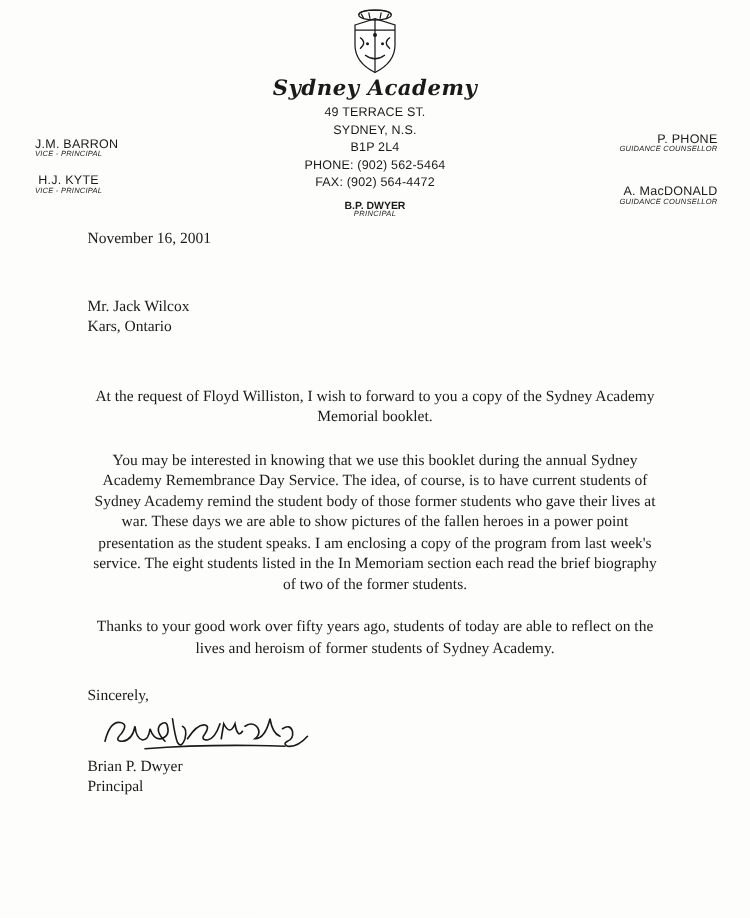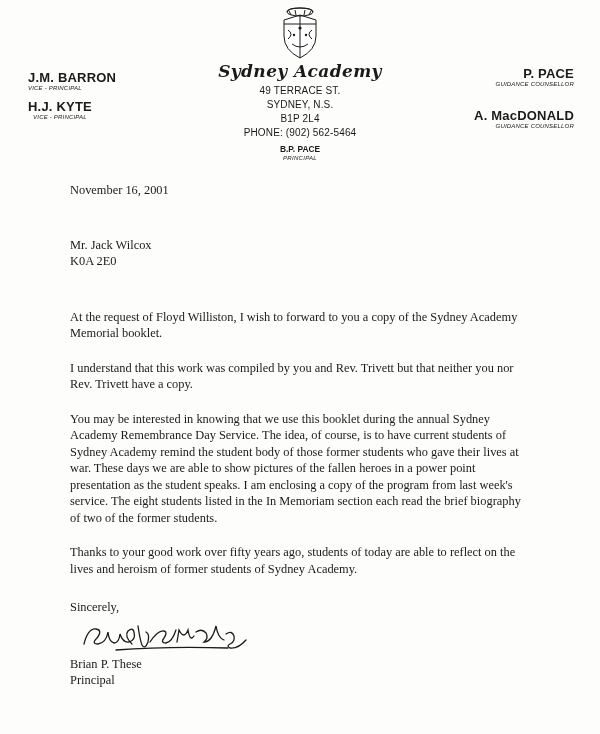--- a/index.html
+++ b/index.html
@@ -70,24 +70,25 @@
     font-size: 6px;
     font-style: italic;
     letter-spacing: 0.3px;
   }
 
   .staff {
     position: absolute;
     font-family: "Liberation Sans", sans-serif;
   }
   .staff .nm {
-    font-size: 13px;
-    font-weight: bold;
+    font-size: 10px;
+    font-weight: normal;
     letter-spacing: 0.2px;
     white-space: nowrap;
+    margin-top: 40px;
   }
   .staff .ttl {
     font-size: 6px;
     font-style: italic;
     letter-spacing: 0.2px;
     white-space: nowrap;
   }
   .staff.left { text-align: left; }
   .staff.right { text-align: right; }
 
@@ -111,21 +112,21 @@
   .addr-block {
     margin-bottom: 39px;
     line-height: 1.34;
   }
   .addr-block div { white-space: nowrap; }
   .salutation {
     margin-bottom: 20px;
   }
   p.para {
     margin: 18px 0 18px 0;
-    text-align: left;
+    text-align: center;
   }
   .closing {
     margin-top: 22px;
     margin-bottom: 4px;
   }
   .sig {
     height: 36px;
     position: relative;
   }
   .sig svg {
@@ -160,71 +161,71 @@
         <circle cx="32" cy="29" r="1.2"></circle>
       </g>
     </svg>
 
     <div class="center-block">
       <div class="school-name">Sydney Academy</div>
       <div class="addr-line">49 TERRACE ST.</div>
       <div class="addr-line">SYDNEY, N.S.</div>
       <div class="addr-line">B1P 2L4</div>
       <div class="addr-line">PHONE: (902) 562-5464</div>
-      <div class="principal-name">B.P. PACE</div>
+      <div class="addr-line">FAX: (902) 564-4472</div>
+      <div class="principal-name">B.P. DWYER</div>
       <div class="principal-title">PRINCIPAL</div>
     </div>
 
     <div class="staff left" id="staff-l0">
       <div class="nm">J.M. BARRON</div>
       <div class="ttl">VICE - PRINCIPAL</div>
     </div>
     <div class="staff left" id="staff-l1">
       <div class="nm">H.J. KYTE</div>
       <div class="ttl">VICE - PRINCIPAL</div>
     </div>
     <div class="staff right" id="staff-r0">
-      <div class="nm">P. PACE</div>
+      <div class="nm">P. PHONE</div>
       <div class="ttl">GUIDANCE COUNSELLOR</div>
     </div>
     <div class="staff right" id="staff-r1">
       <div class="nm">A. MacDONALD</div>
       <div class="ttl">GUIDANCE COUNSELLOR</div>
     </div>
   </div>
 
   <div class="body-wrap">
 
     <div class="date">November 16, 2001</div>
 
     <div class="addr-block">
       <div>Mr. Jack Wilcox</div>
-      <div>K0A 2E0</div>
+      <div>Kars, Ontario</div>
     </div>
 
 
     <p class="para">At the request of Floyd Williston, I wish to forward to you a copy of the Sydney Academy Memorial booklet.</p>
-    <p class="para">I understand that this work was compiled by you and Rev. Trivett but that neither you nor Rev. Trivett have a copy.</p>
     <p class="para">You may be interested in knowing that we use this booklet during the annual Sydney Academy Remembrance Day Service.  The idea, of course, is to have current students of Sydney Academy remind the student body of those former students who gave their lives at war.  These days we are able to show pictures of the fallen heroes in a power point presentation as the student speaks.  I am enclosing a copy of the program from last week's service.  The eight students listed in the In Memoriam section each read the brief biography of two of the former students.</p>
     <p class="para">Thanks to your good work over fifty years ago, students of today are able to reflect on the lives and heroism of former students of Sydney Academy.</p>
 
     <div class="closing">Sincerely,</div>
 
     <div class="sig">
       <svg width="180" height="38" viewBox="0 0 180 38">
         <g fill="none" stroke="#1a1a1a" stroke-width="1.3" stroke-linecap="round">
           <path d="M6 26 Q10 10 18 11 Q25 12 19 20 Q13 26 20 26 Q28 25 30 14 Q31 24 36 25 Q41 25 42 16 Q45 25 51 24 Q58 22 56 14 Q55 9 50 13 Q46 18 54 26"></path>
           <path d="M60 8 Q62 22 64 27 Q67 32 70 24 Q72 16 68 14"></path>
           <path d="M72 24 Q80 12 86 13 Q90 14 86 20 Q82 25 88 25 Q94 24 98 12"></path>
           <path d="M99 24 L101 12 Q106 22 110 12 Q112 24 116 18"></path>
           <path d="M118 14 Q124 10 128 15 Q131 20 126 24 Q134 24 138 8 Q140 20 146 22"></path>
           <path d="M148 16 Q154 12 156 18 Q157 24 152 26 Q148 28 152 30 Q160 31 168 22"></path>
           <path d="M38 32 Q90 28 150 30"></path>
         </g>
       </svg>
     </div>
 
-    <div class="sig-name">Brian P. These</div>
+    <div class="sig-name">Brian P. Dwyer</div>
     <div class="sig-name">Principal</div>
 
   </div>
 
 </div>
 
 </body></html>

